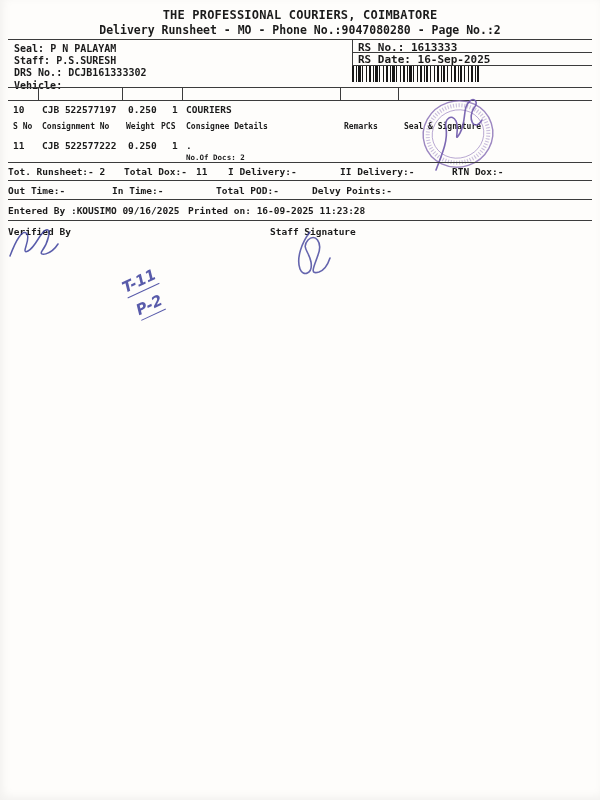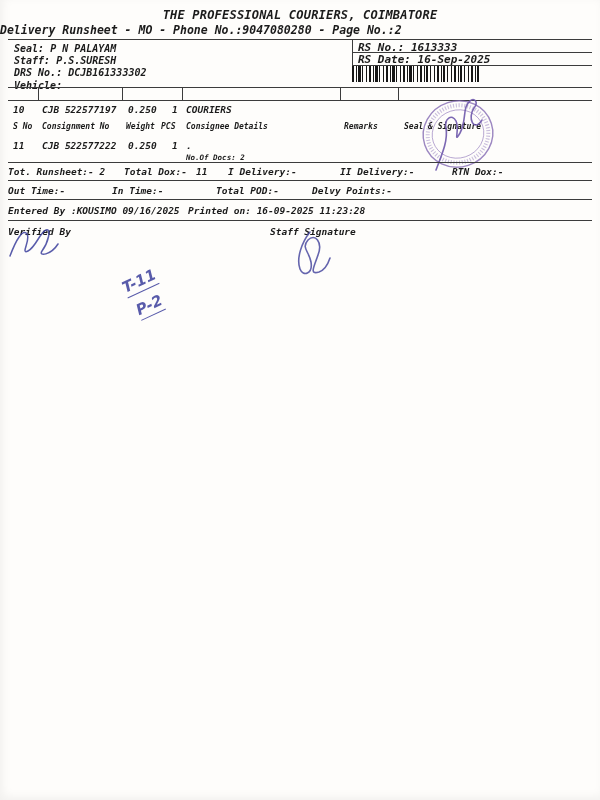--- a/index.html
+++ b/index.html
@@ -3,23 +3,23 @@
 <meta charset="utf-8">
 <style>
   * { margin:0; padding:0; box-sizing:border-box; }
   html,body { background:#d9d9d9; }
   body { font-family:"DejaVu Sans Mono", monospace; }
   .page {
     position:relative; width:600px; height:800px; margin:0 auto;
     background:#fefdfb; color:#1b1b1b; overflow:hidden; font-weight:700;
     box-shadow: inset 3px -3px 10px rgba(0,0,0,0.05);
   }
-  .t { position:absolute; white-space:pre;font-style:italic; }
+  .t { position:absolute; white-space:pre; }
   .title    { top:8px;  left:0; right:0; text-align:center; font-size:12px;   letter-spacing:.2px; }
-  .subtitle { top:23px; left:0; right:0; text-align:left; font-size:11.5px; }
+  .subtitle { top:23px; left:0; right:0; text-align:center; font-size:11.5px; }
   .info  { font-size:10px; }
   .rs    { font-size:11px; }
   .th    { font-size:8px; top:90px;margin-top:32px; }
   .td    { font-size:9.5px; }
   .note  { font-size:7.5px; }
   .sum   { font-size:9.5px; }
   .hline { position:absolute; height:0; border-top:1px solid #3c3c3c; }
   .vline { position:absolute; width:0; border-left:1px solid #3c3c3c; }
   .full  { left:8px; width:584px; }
   .barcode {

